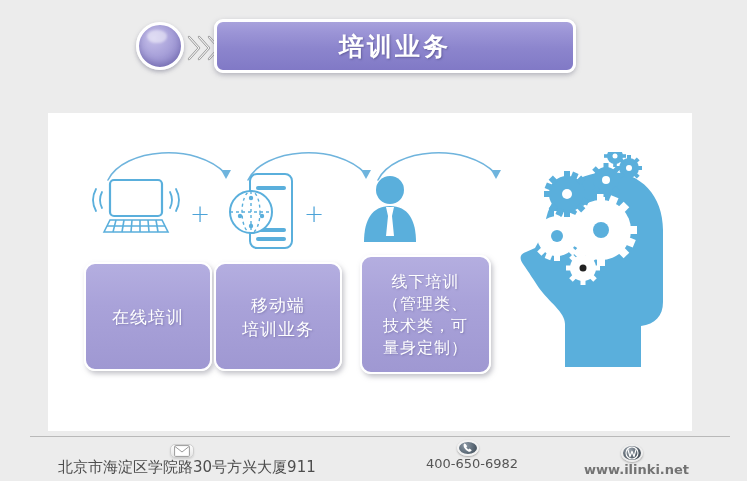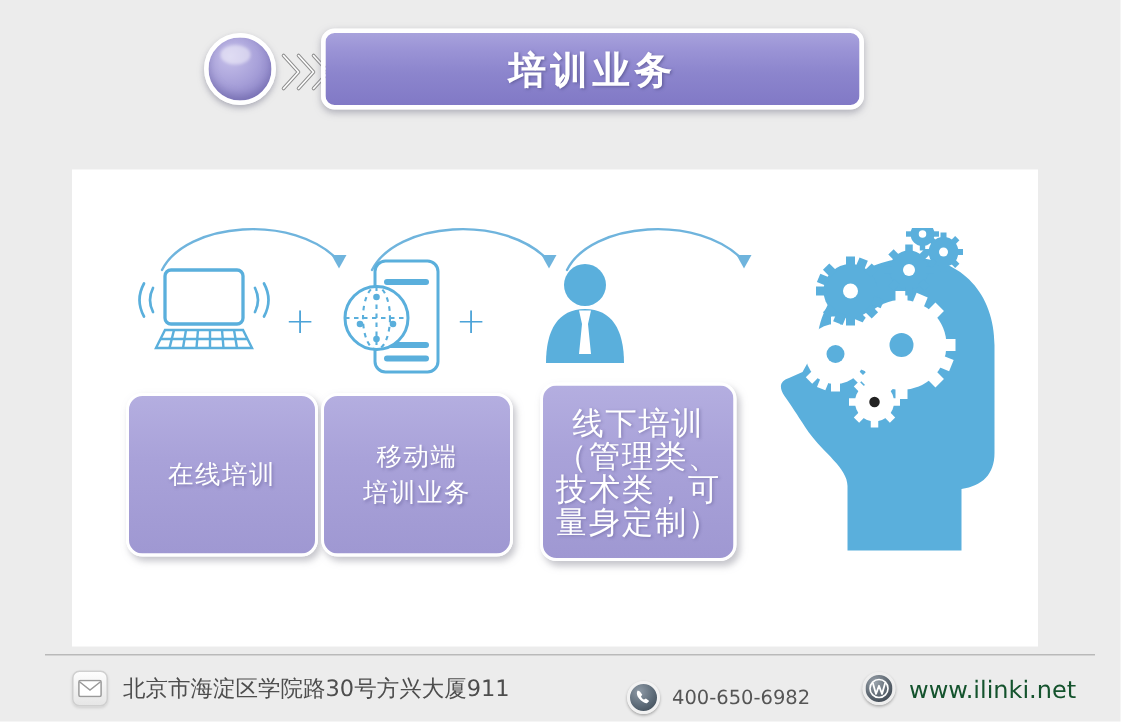--- a/index.html
+++ b/index.html
@@ -129,21 +129,21 @@
     color: #ffffff;
     font-size: 17px;
     line-height: 24px;
     letter-spacing: 1px;
     text-shadow: 1px 1px 2px rgba(90,85,140,0.45);
     white-space: pre-line;
   }
   #box-online   { left: 84px;  top: 262px; width: 128px; height: 109px; }
   #box-mobile   { left: 214px; top: 262px; width: 128px; height: 109px; }
   #box-offline  { left: 360px; top: 255px; width: 131px; height: 119px; }
-  #box-offline .concept-label { font-size: 21px; line-height: 22px; }
+  #box-offline .concept-label { font-size: 16px; line-height: 22px; }
 
   
   #footer-divider {
     position: absolute;
     left: 30px;
     top: 436px;
     width: 700px;
     height: 1px;
     background: #b9b9b9;
   }
@@ -152,32 +152,33 @@
     left: 0px;
     top: 440px;
     width: 747px;
     height: 41px;
   }
   .footer-item {
     position: absolute;
     display: flex;
     align-items: center;
     height: 30px;
+    flex-direction: column;
   }
   .footer-text {
     color: #4d4d4d;
     font-size: 15px;
     white-space: nowrap;
   }
   #footer-address { left: 48px; top: 4px; }
   #footer-address .footer-text { margin-left: 10px; font-size: 15px; }
-  #footer-phone   { left: 418px; top: 10px; }
+  #footer-phone   { left: 418px; top: 0; }
   #footer-phone .footer-text { margin-left: 8px; font-size: 13px; color: #555; }
   #footer-web     { left: 575px; top: 4px; }
-  #footer-web .footer-text { margin-left: 9px; font-size: 16px; font-weight: normal; color: #14532d; }
+  #footer-web .footer-text { margin-left: 9px; font-size: 13px; font-weight: bold; color: #737373; }
 
   .mail-icon-box {
     width: 24px; height: 24px;
     border-radius: 5px;
     background: linear-gradient(to bottom, #fdfdfd, #e6e6e6);
     border: 1px solid #cfcfcf;
     box-shadow: 0 1px 2px rgba(0,0,0,0.12);
     display: flex; align-items: center; justify-content: center;
     box-sizing: border-box;
   }

